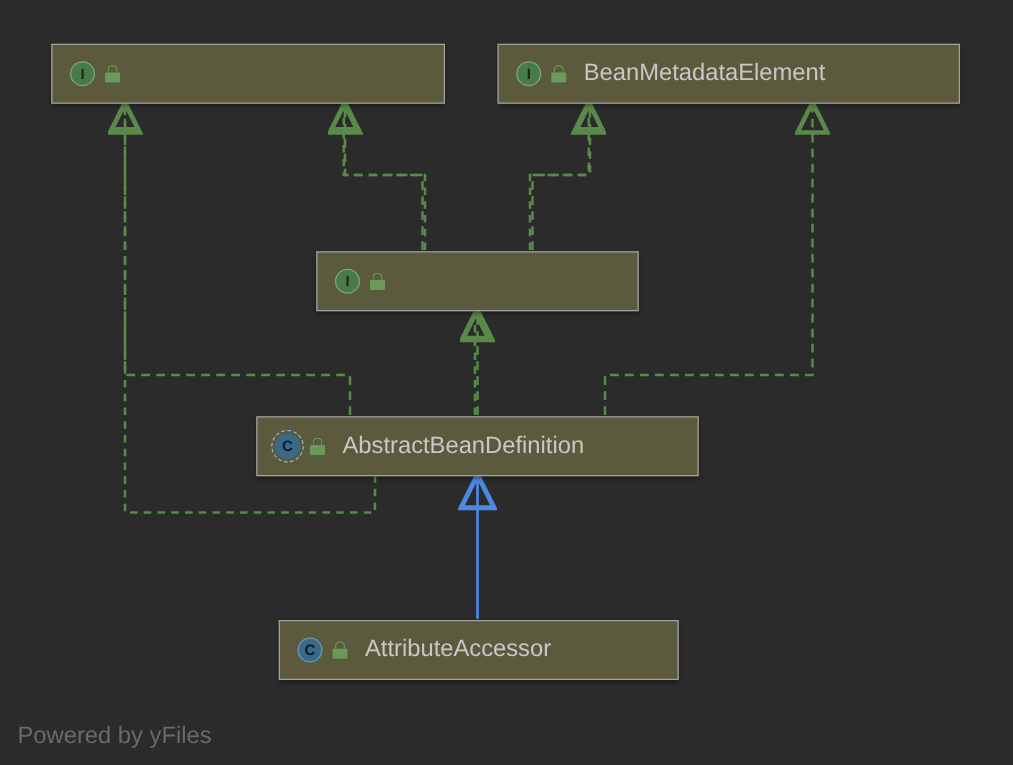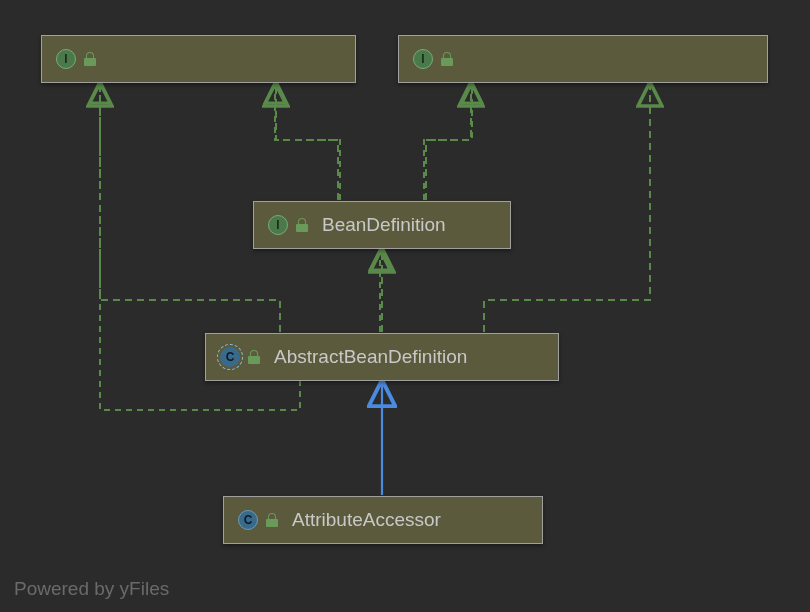--- a/index.html
+++ b/index.html
@@ -154,28 +154,28 @@
     <span class="type-badge badge-i">I</span>
     <span class="lock-icon"></span>
   </div>
 </div>
 
 <div class="node" style="left:398px; top:35px; width:370px;">
   <div class="icon-stack">
     <span class="type-badge badge-i">I</span>
     <span class="lock-icon"></span>
   </div>
+  <span class="node-label">BeanMetadataElement</span>
 </div>
 
 <div class="node" style="left:253px; top:201px; width:258px;">
   <div class="icon-stack">
     <span class="type-badge badge-i">I</span>
     <span class="lock-icon"></span>
   </div>
-  <span class="node-label">BeanDefinition</span>
 </div>
 
 <div class="node" style="left:205px; top:333px; width:354px;">
   <div class="icon-stack">
     <span class="type-badge badge-c-abstract">
       <span class="abstract-ring"></span>
       <span>C</span>
     </span>
     <span class="lock-icon"></span>
   </div>

